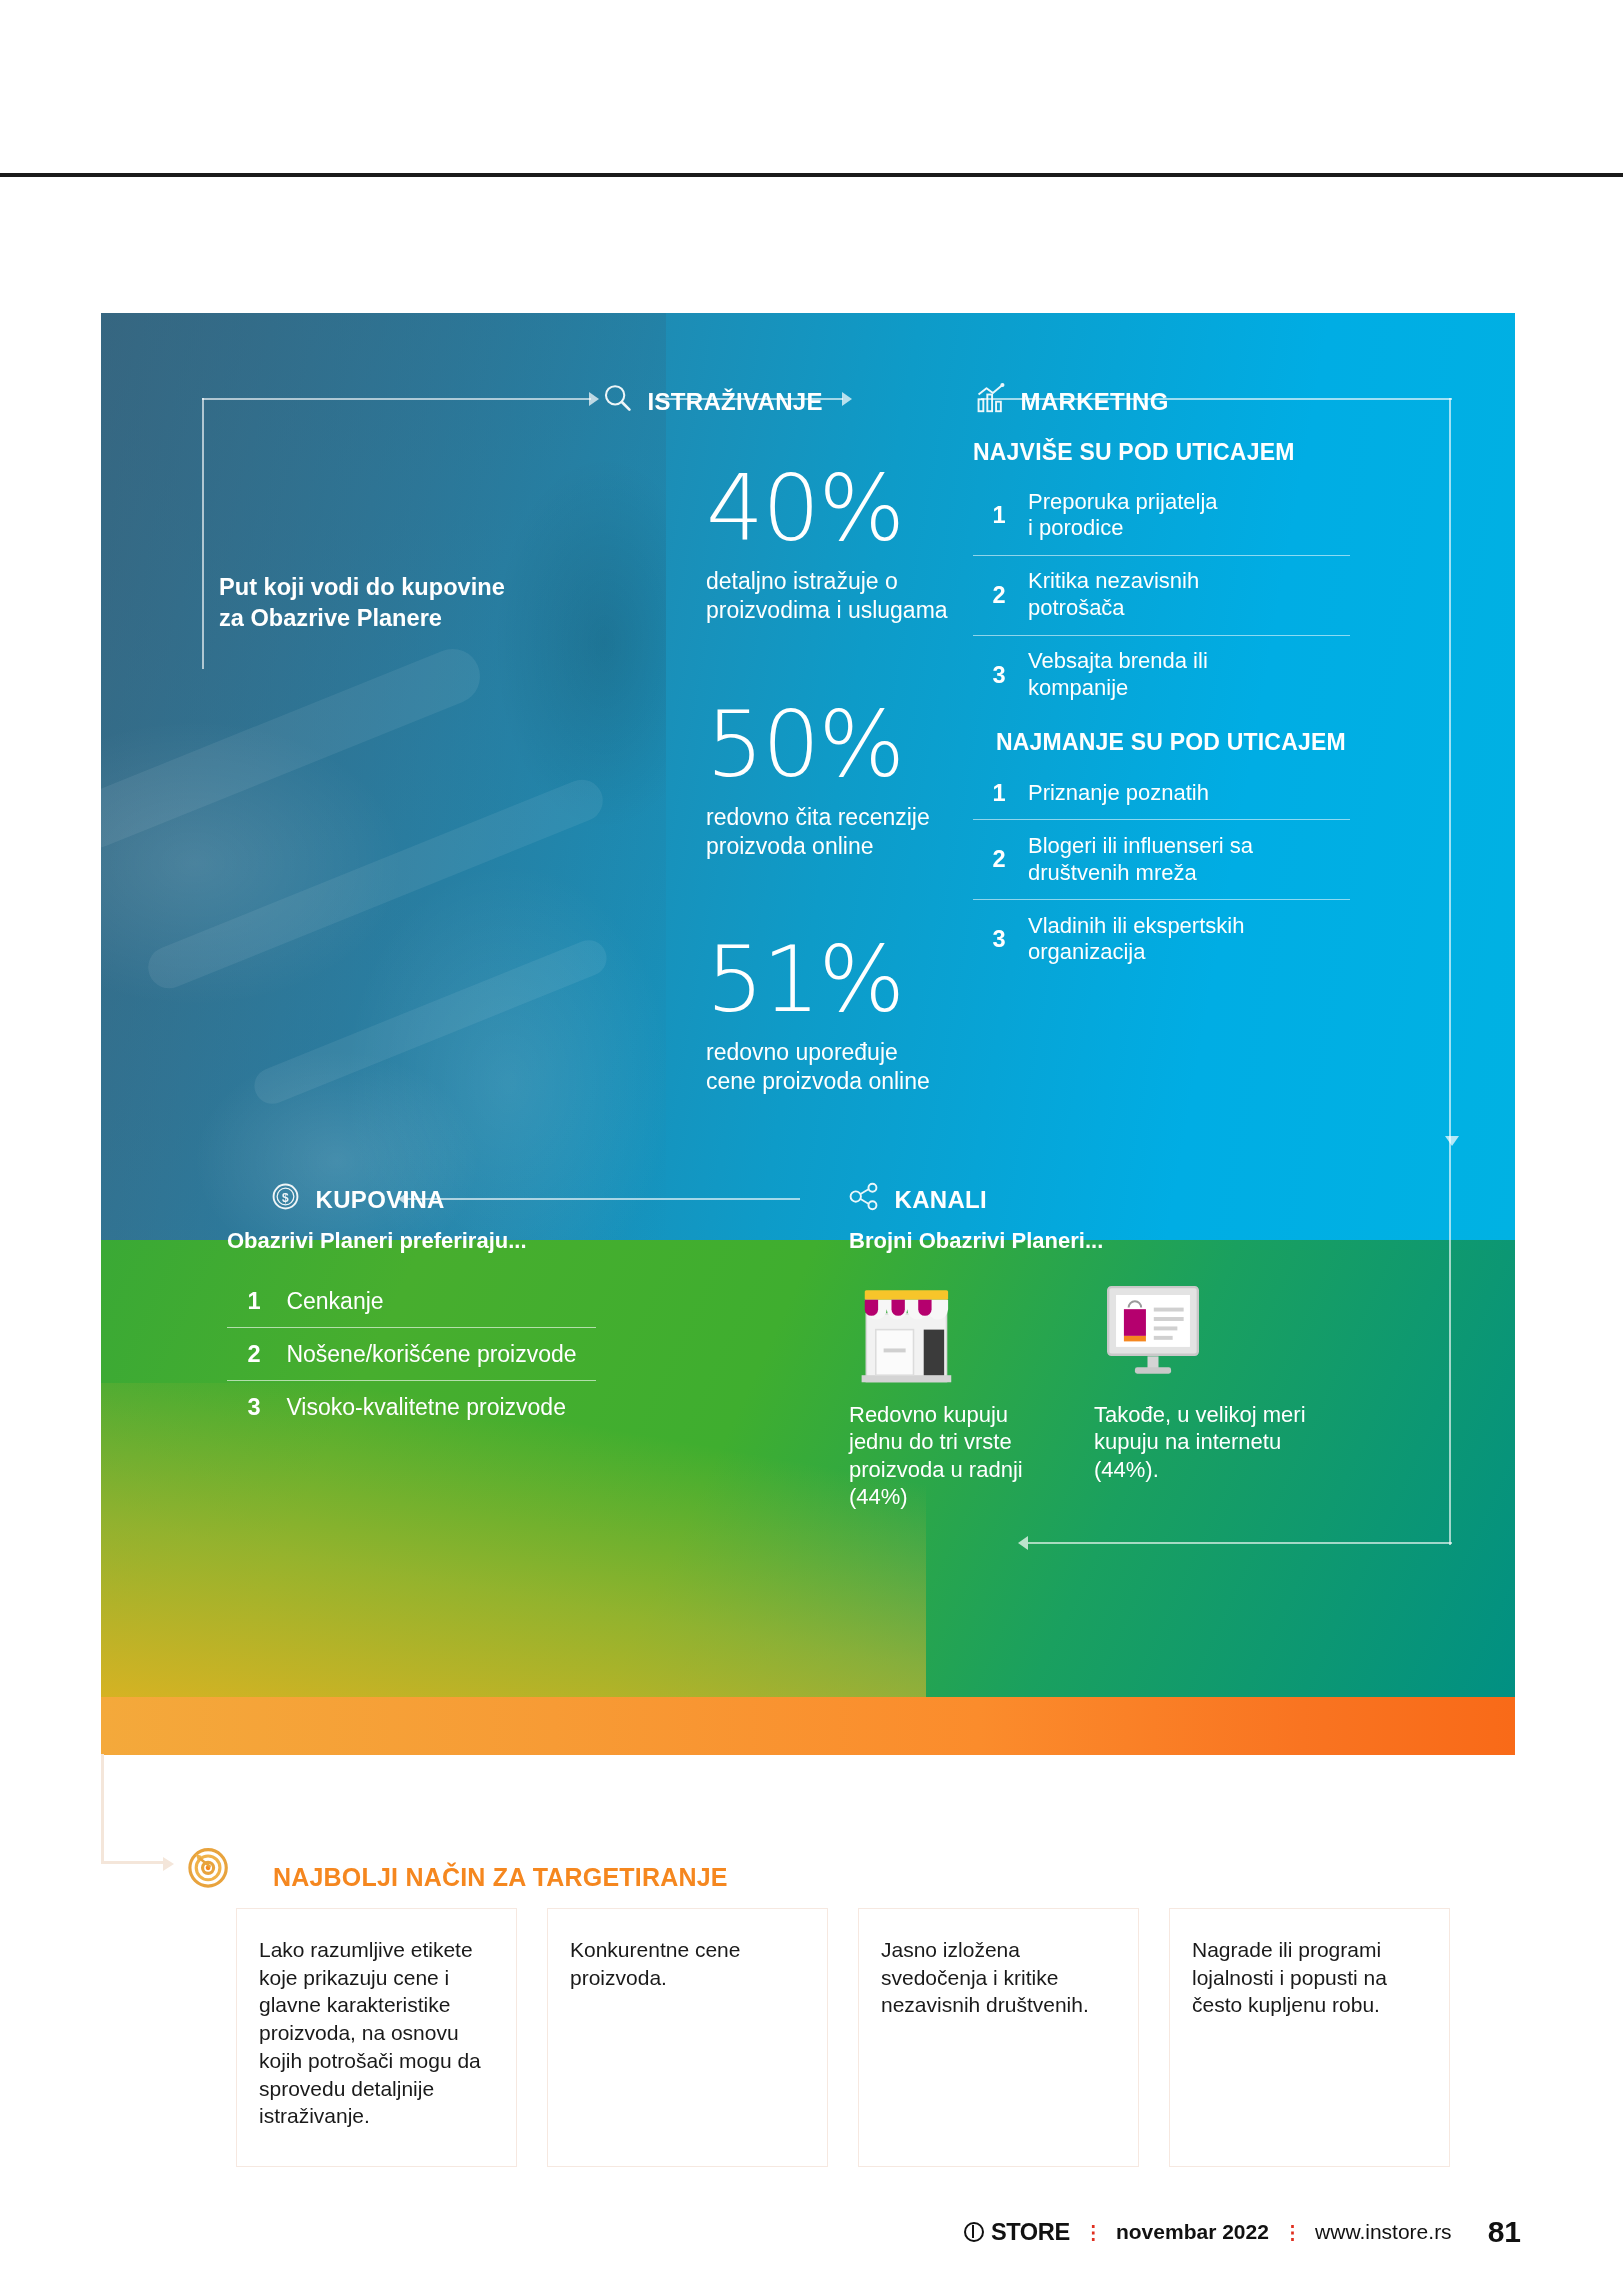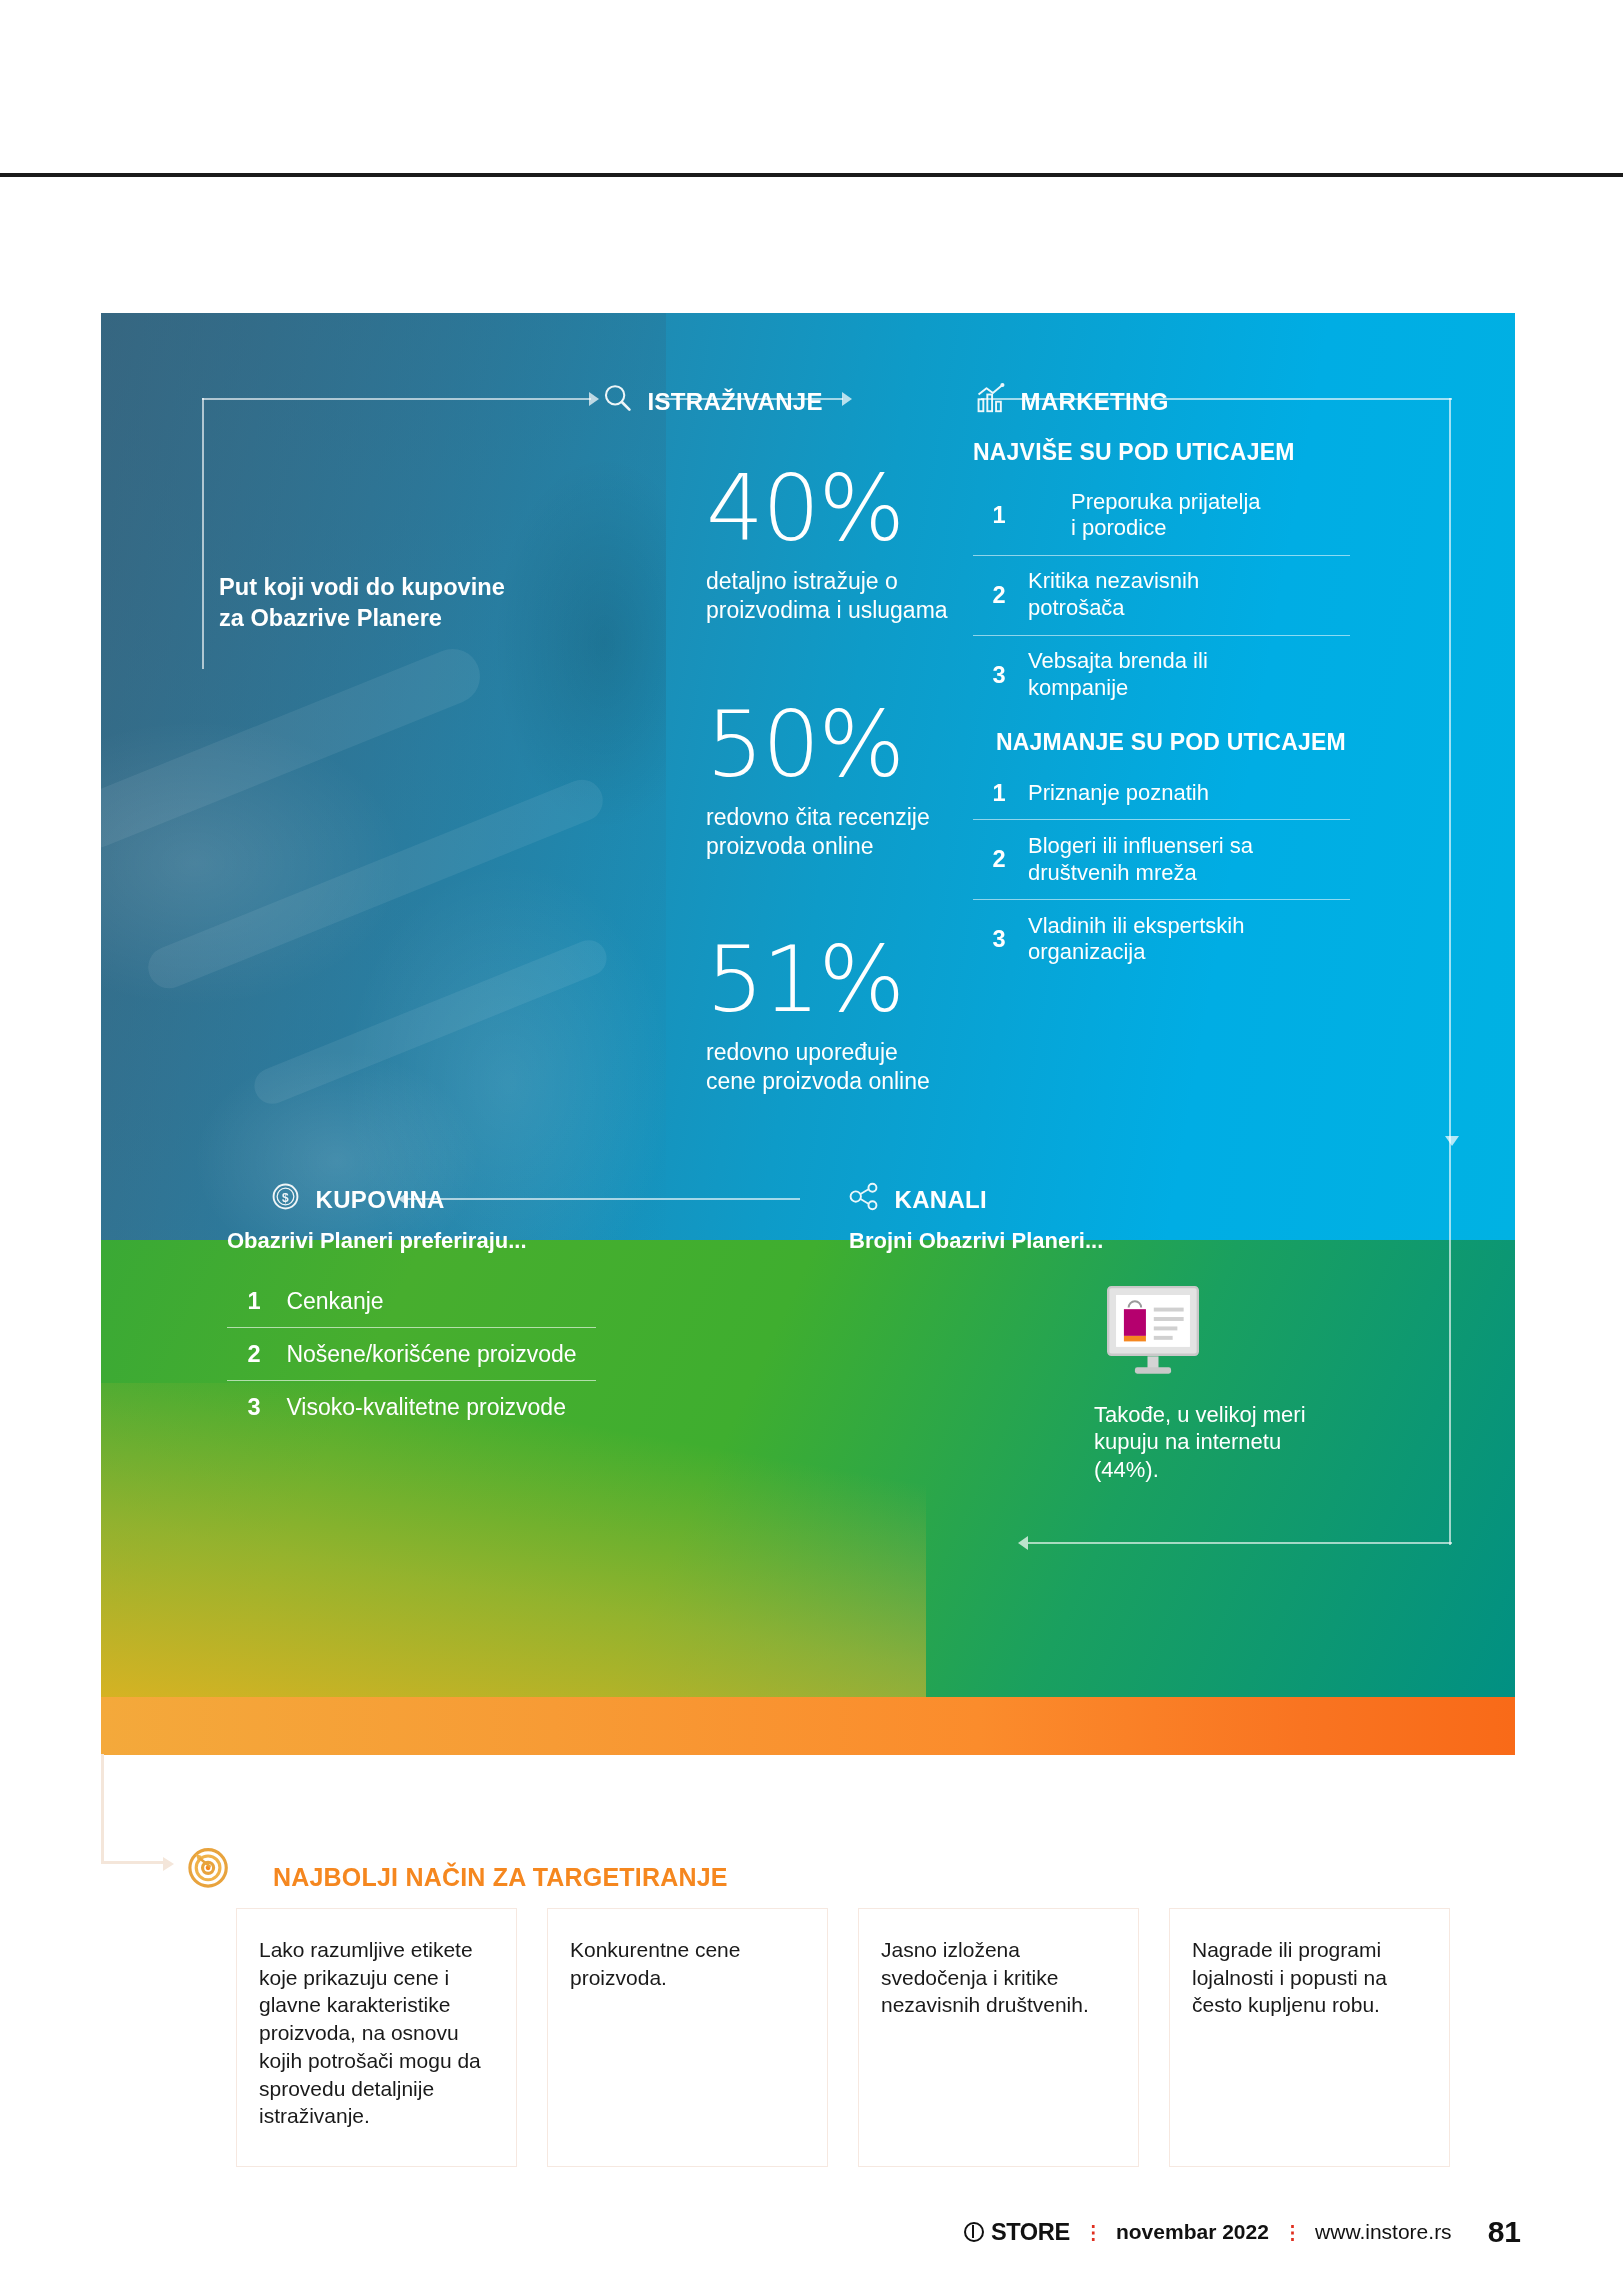--- a/index.html
+++ b/index.html
@@ -238,21 +238,21 @@
     <div class="stat" style="top:628px;">
       <div class="stat-num">51%</div>
       <div class="stat-txt" style="white-space:pre-line;">redovno upoređuje
 cene proizvoda online</div>
     </div>
 
     <div class="rank-title" style="left:872px; top:126px;">NAJVIŠE SU POD UTICAJEM</div>
     <div class="rank-list" style="left:872px; top:163px;">
       <div class="rank-row">
         <span class="rank-n">1</span>
-        <span class="rank-l" style="white-space:pre-line;margin-left:43px;">Preporuka prijatelja
+        <span class="rank-l" style="white-space:pre-line;">Preporuka prijatelja
 i porodice</span>
       </div>
       <div class="rank-row">
         <span class="rank-n">2</span>
         <span class="rank-l" style="white-space:pre-line;">Kritika nezavisnih
 potrošača</span>
       </div>
       <div class="rank-row">
         <span class="rank-n">3</span>
         <span class="rank-l" style="white-space:pre-line;">Vebsajta brenda ili
@@ -309,20 +309,38 @@
         <span class="kup-l">Nošene/korišćene proizvode</span>
       </div>
       <div class="kup-row">
         <span class="kup-n">3</span>
         <span class="kup-l">Visoko-kvalitetne proizvode</span>
       </div>
     </div>
 
     <div class="sub-head" style="left:748px; top:915px;">Brojni Obazrivi Planeri...</div>
 
+    <div class="chan" style="left:748px; top:960px;">
+      <svg class="chan-icon" viewBox="0 0 150 145">
+        <rect x="22" y="52" width="102" height="86" fill="#f2f2f2" stroke="#d9d9d9" stroke-width="2"></rect>
+        <rect x="16" y="130" width="114" height="9" fill="#d4d4d4"></rect>
+        <rect x="20" y="22" width="106" height="12" fill="#f7c52a" rx="2"></rect>
+        <path d="M20 34 h106 v12 a13 13 0 0 1 -13 13 a13 13 0 0 1 -13 -13 a13 13 0 0 1 -13 13 a13 13 0 0 1 -13 -13 a13 13 0 0 1 -13 13 a13 13 0 0 1 -13 -13 a13 13 0 0 1 -13 13 a13 13 0 0 1 -13 -13 z" fill="#f7f7f7"></path>
+        <path d="M20 34 h17 v12 a8.5 8.5 0 0 1 -17 0 z" fill="#b5006e"></path>
+        <path d="M54 34 h17 v12 a8.5 8.5 0 0 1 -17 0 z" fill="#b5006e"></path>
+        <path d="M88 34 h17 v12 a8.5 8.5 0 0 1 -17 0 z" fill="#b5006e"></path>
+        <rect x="34" y="72" width="48" height="58" fill="#fbfbfb" stroke="#dcdcdc" stroke-width="2"></rect>
+        <rect x="44" y="96" width="28" height="5" fill="#d0d0d0"></rect>
+        <rect x="95" y="72" width="26" height="58" fill="#3b3b3b"></rect>
+      </svg>
+      <div class="chan-cap" style="white-space:pre-line;">Redovno kupuju
+jednu do tri vrste
+proizvoda u radnji
+(44%)</div>
+    </div>
 
     <div class="chan" style="left:993px; top:960px;">
       <svg class="chan-icon" viewBox="0 0 150 145">
         <rect x="18" y="18" width="114" height="86" rx="4" fill="#e3e3e3" stroke="#c9c9c9" stroke-width="3"></rect>
         <rect x="28" y="28" width="94" height="66" fill="#ffffff"></rect>
         <rect x="68" y="106" width="14" height="16" fill="#d4d4d4"></rect>
         <rect x="52" y="120" width="46" height="8" rx="3" fill="#c9c9c9"></rect>
         <path d="M44 44 a8 8 0 0 1 16 0" fill="none" stroke="#9a9a9a" stroke-width="2.6"></path>
         <rect x="38" y="46" width="28" height="34" fill="#b5006e"></rect>
         <rect x="38" y="80" width="28" height="7" fill="#f5871f"></rect>

